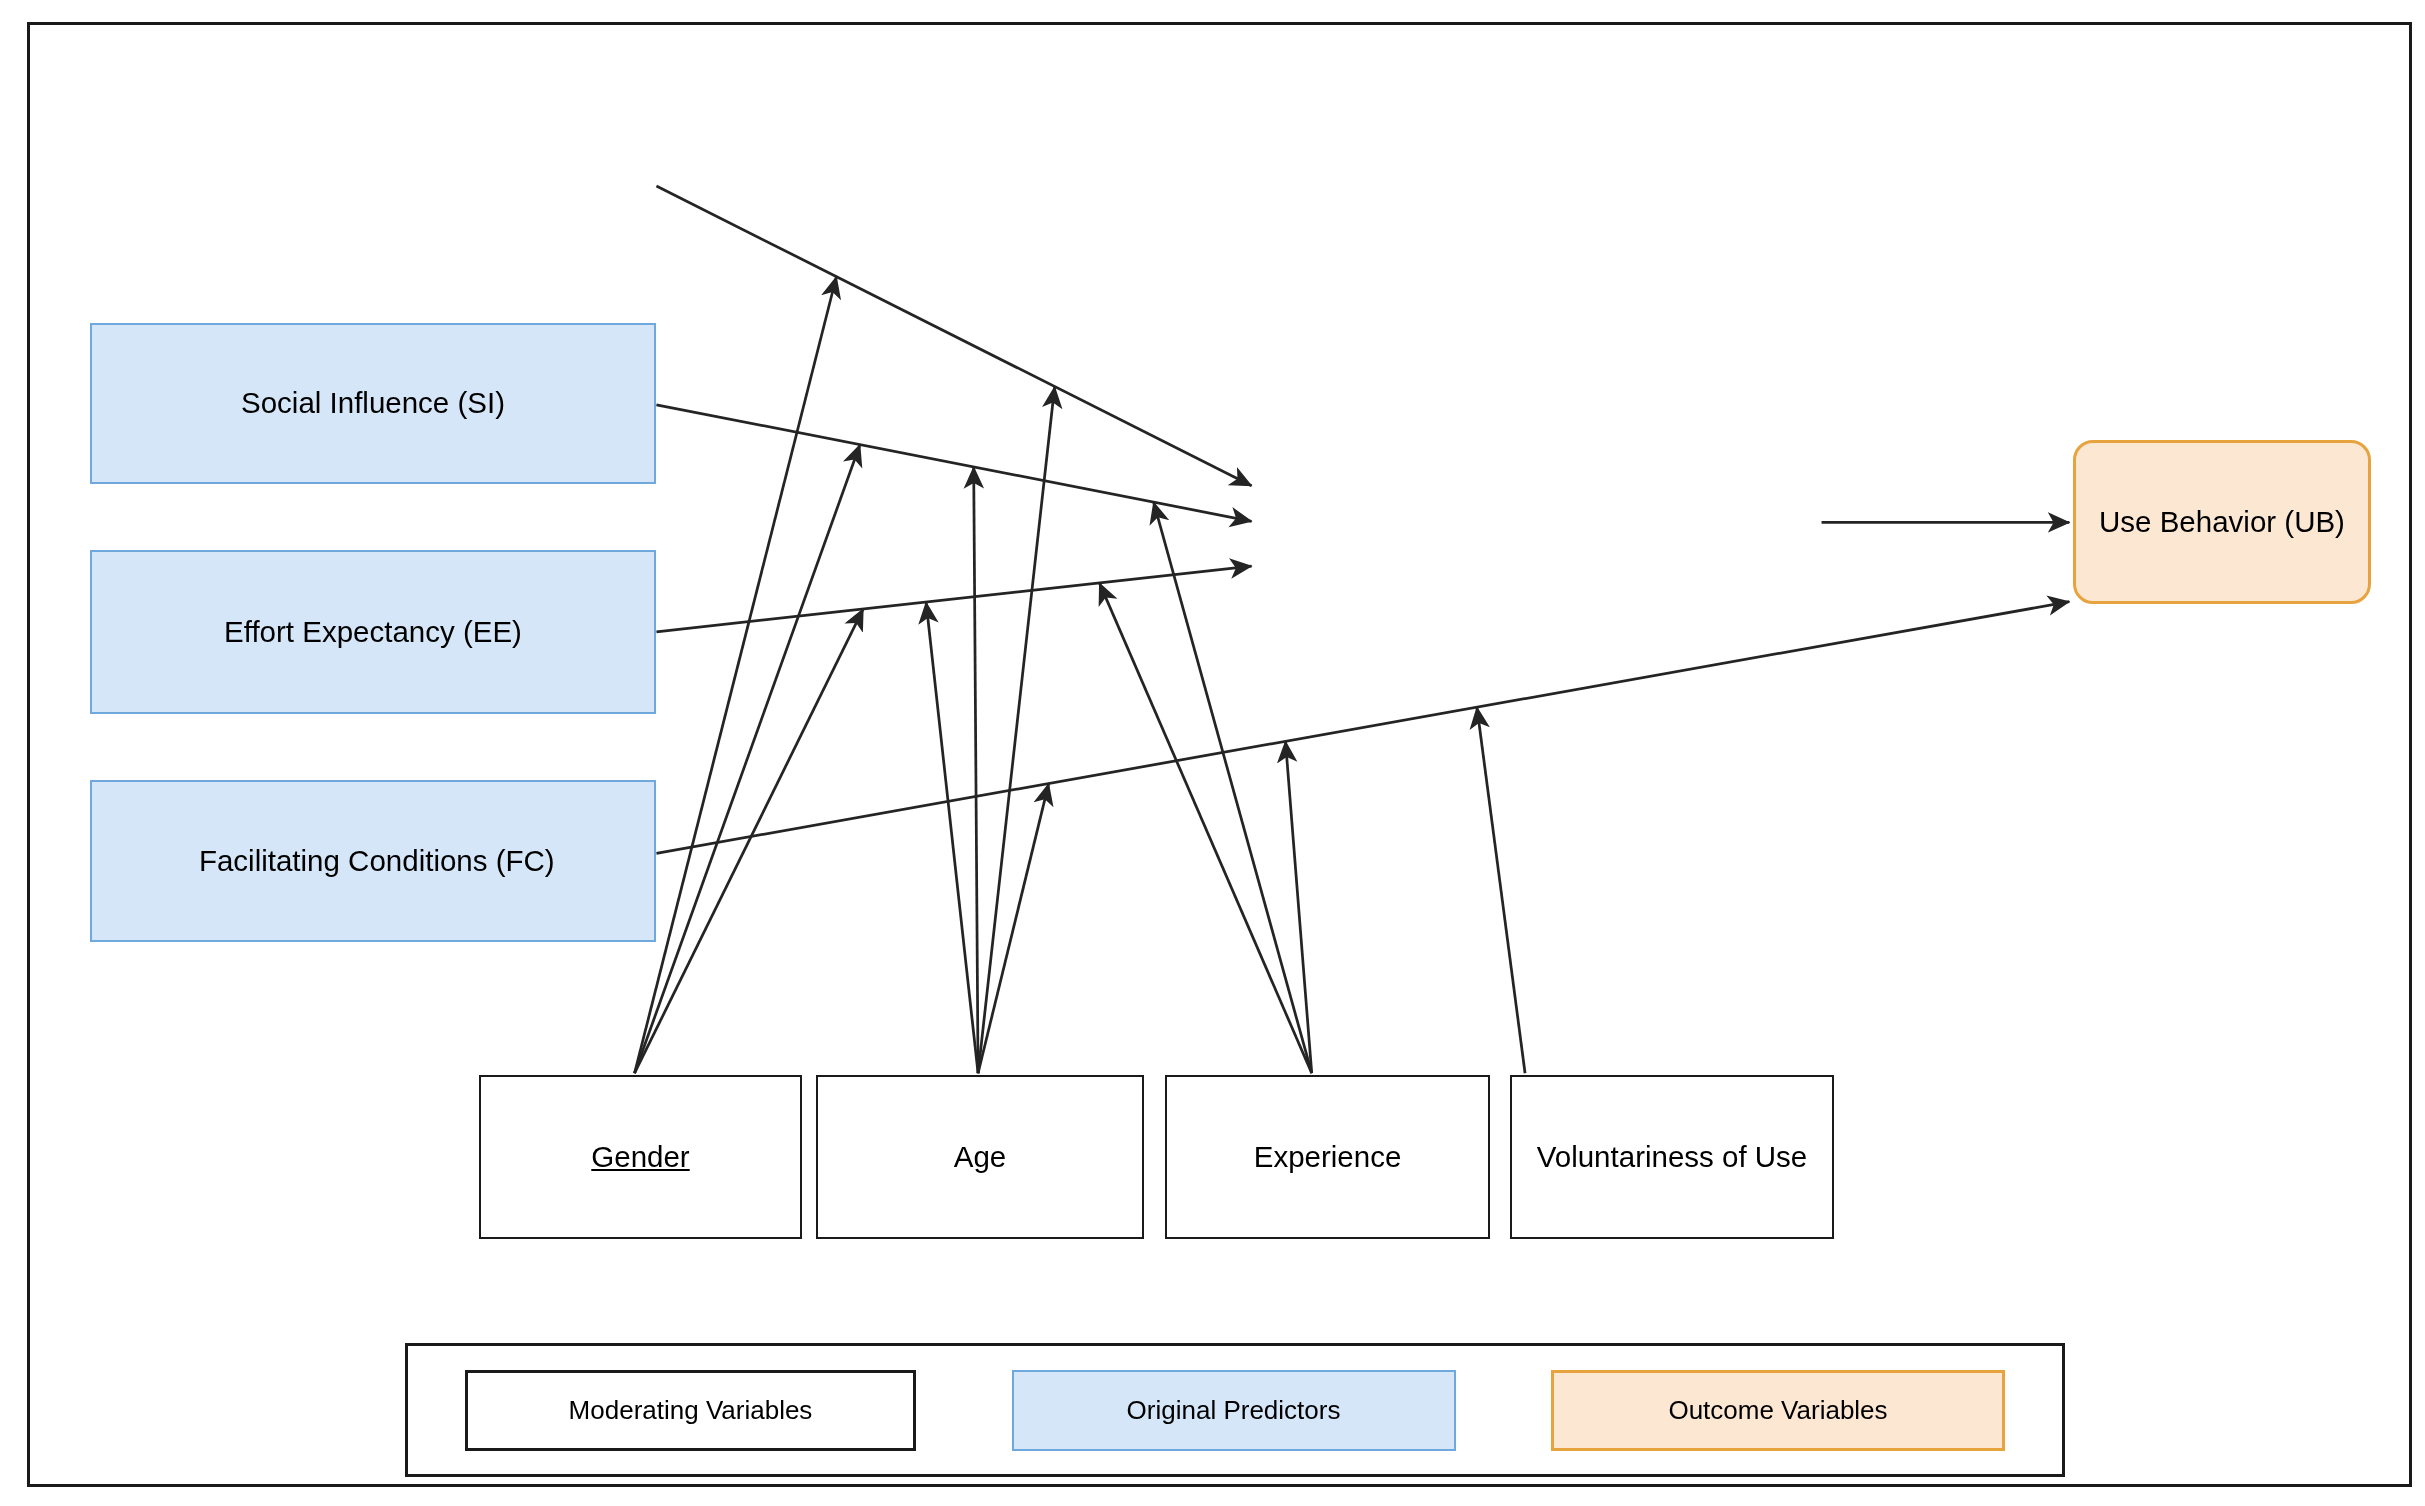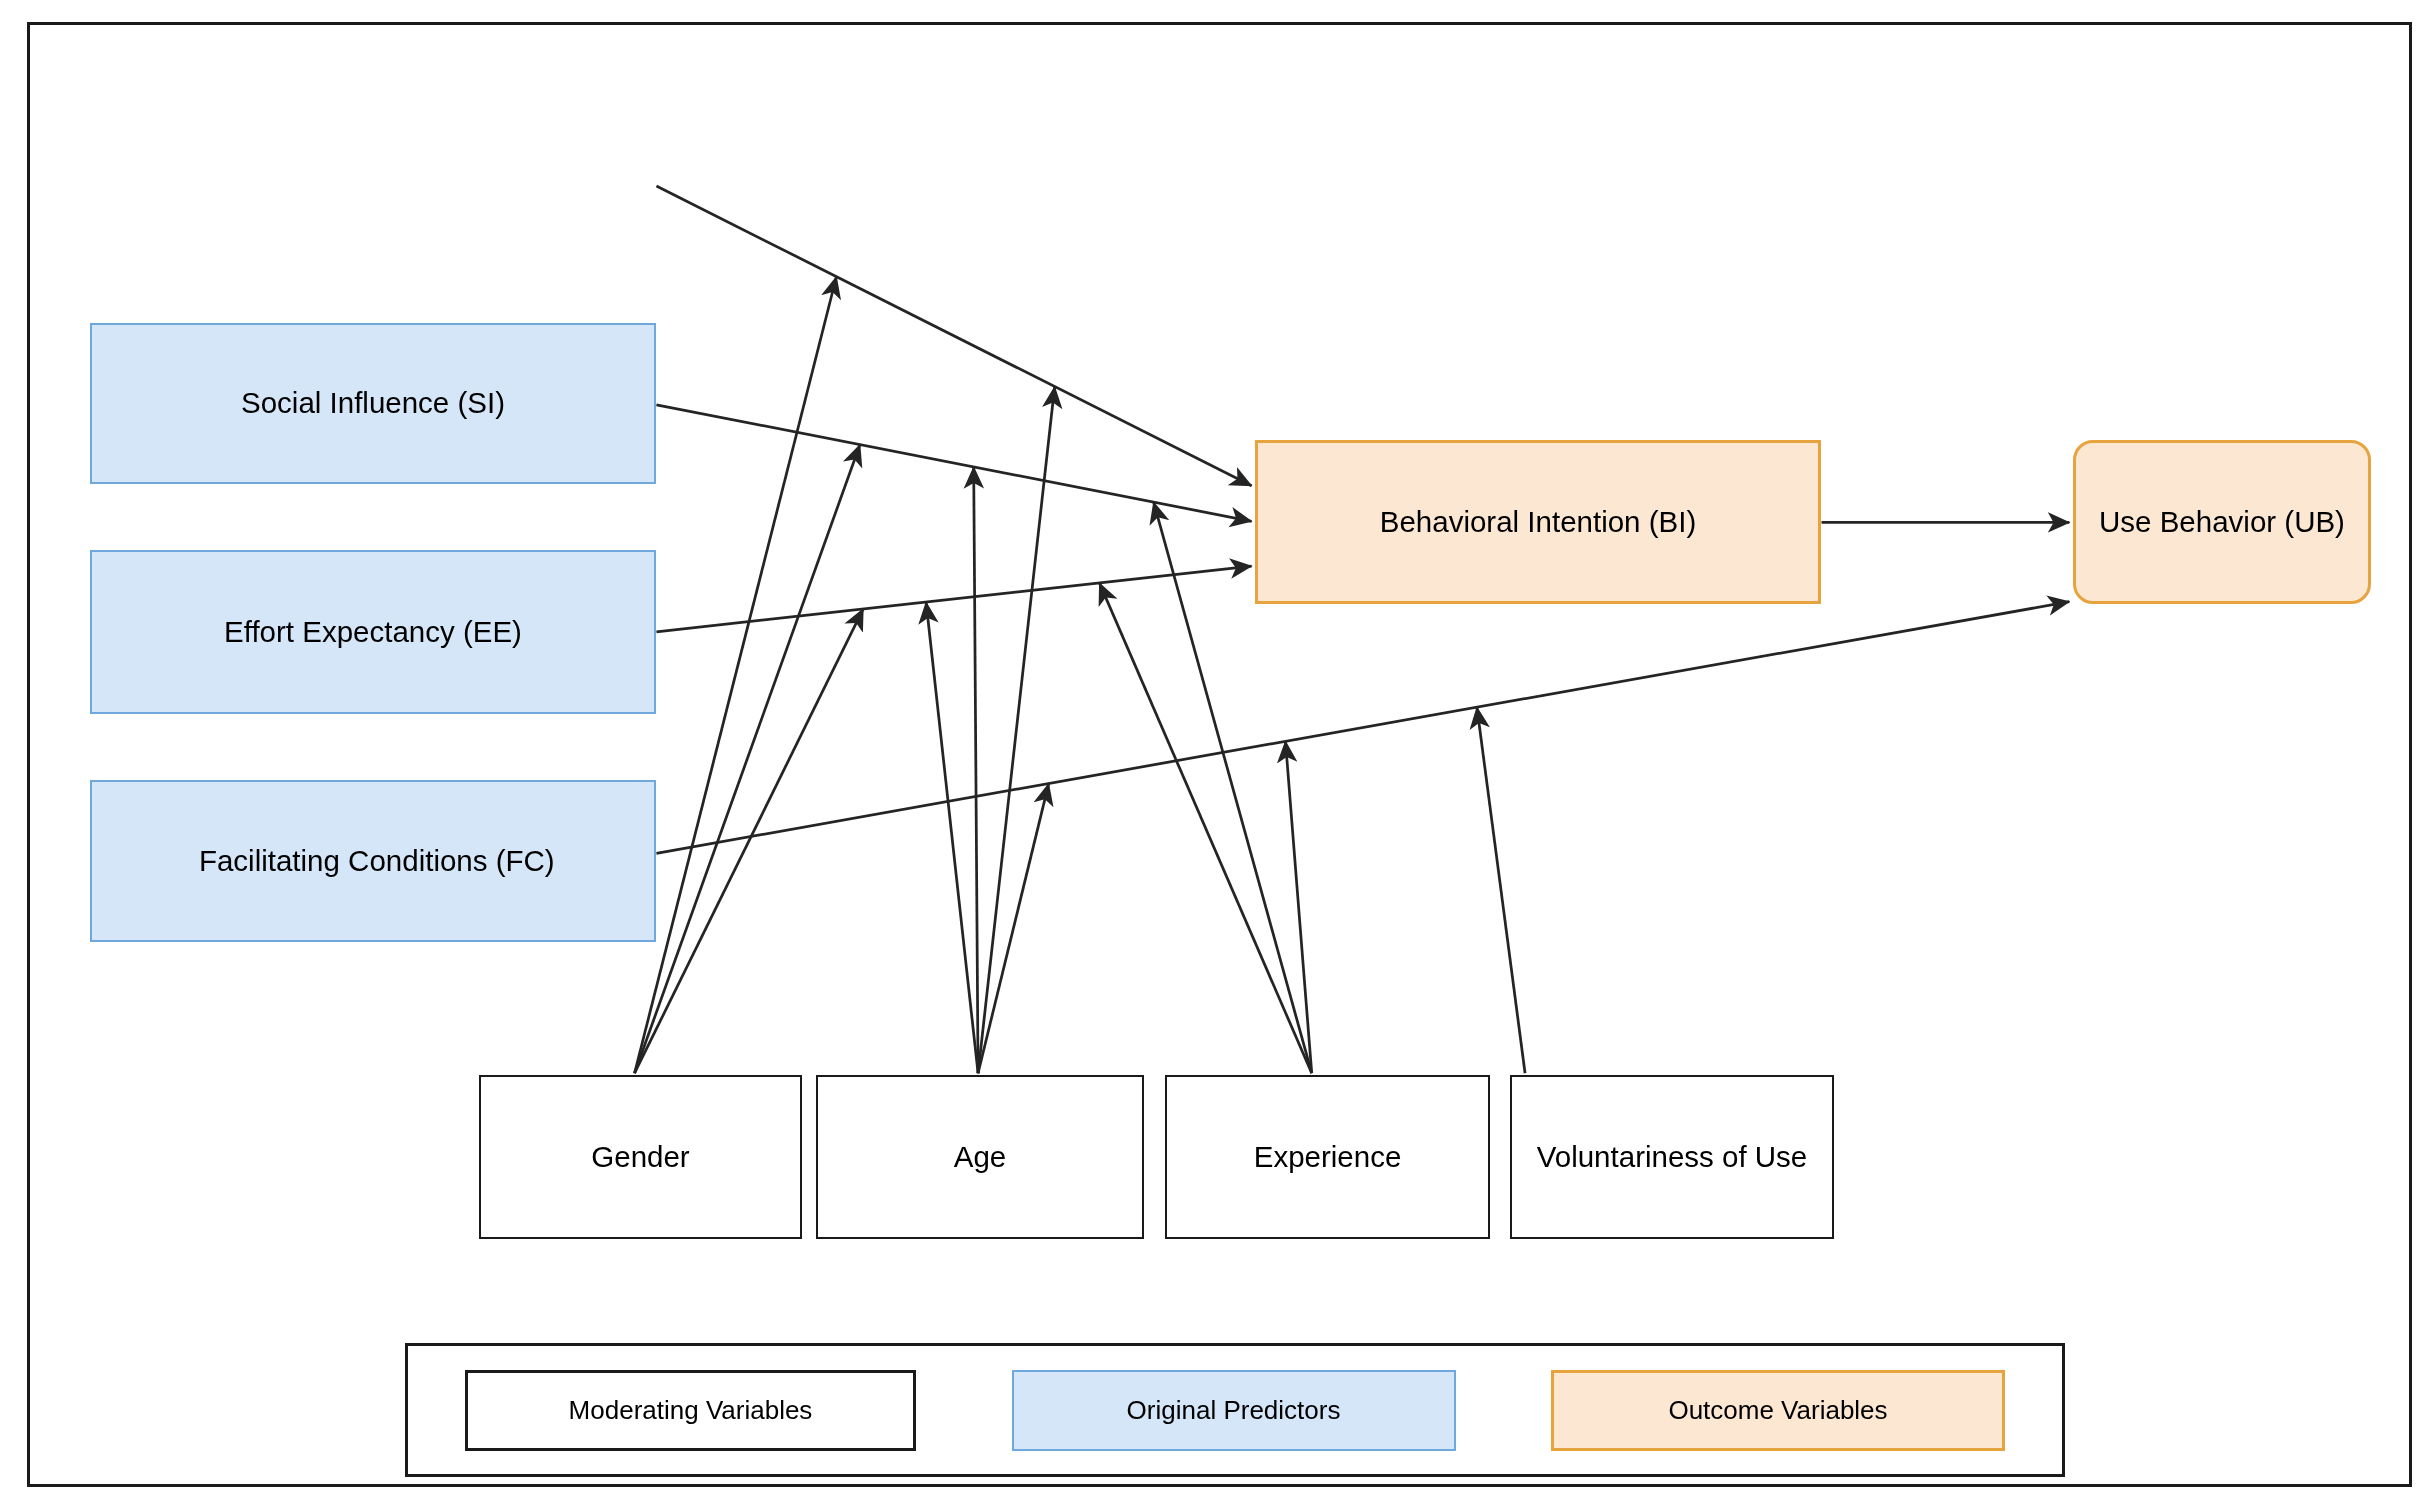--- a/index.html
+++ b/index.html
@@ -27,21 +27,21 @@
   }
   .node.predictor{background:var(--predictor-fill); border:2.7px solid var(--predictor-stroke);}
   .node.outcome{background:var(--outcome-fill); border:3.3px solid var(--outcome-stroke);}
   .node.moderator{background:var(--moderator-fill); border:2.7px solid var(--moderator-stroke);}
   .node-pe{left:90px; top:98px;  width:566px; height:160px;}
   .node-si{left:90px; top:323px;  width:566px; height:161px;}
   .node-ee{left:90px; top:550px; width:566px; height:164px;}
   .node-fc{left:90px; top:780px; width:566px; height:162px;padding-left:24px;}
   .node-bi{left:1255px; top:440px; width:566px; height:164px;}
   .node-ub{left:2073px; top:440px; width:298px;  height:164px;border-radius:20px;}
-  .node-gender{left:479px;  top:1075px; width:323px; height:164px;}
+  .node-gender{left:479px;  top:1075px; width:323px; height:164px;text-decoration:underline;}
   .node-age{left:816px;    top:1075px; width:328px; height:164px;}
   .node-exp{left:1165px;    top:1075px; width:325px; height:164px;}
   .node-vol{left:1510px;    top:1075px; width:324px; height:164px;}
   #legend{
     position:absolute; left:405px; top:1343px; width:1660px; height:134px;
     border:3.3px solid #1a1a1a; box-sizing:border-box; background:#ffffff;
     display:flex; align-items:center; justify-content:space-between;
     padding:0 57px;
   }
   .legend-box{
@@ -91,23 +91,20 @@
   <div class="node predictor node-si">
     <span>Social Influence (SI)</span>
   </div>
   <div class="node predictor node-ee">
     <span>Effort Expectancy (EE)</span>
   </div>
   <div class="node predictor node-fc">
     <span>Facilitating Conditions (FC)</span>
   </div>
 
-  <div class="node outcome node-bi">
-    <span>Behavioral Intention (BI)</span>
-  </div>
   <div class="node outcome node-ub">
     <span>Use Behavior (UB)</span>
   </div>
 
   <div class="node moderator node-gender">
     <span>Gender</span>
   </div>
   <div class="node moderator node-exp">
     <span>Experience</span>
   </div>

